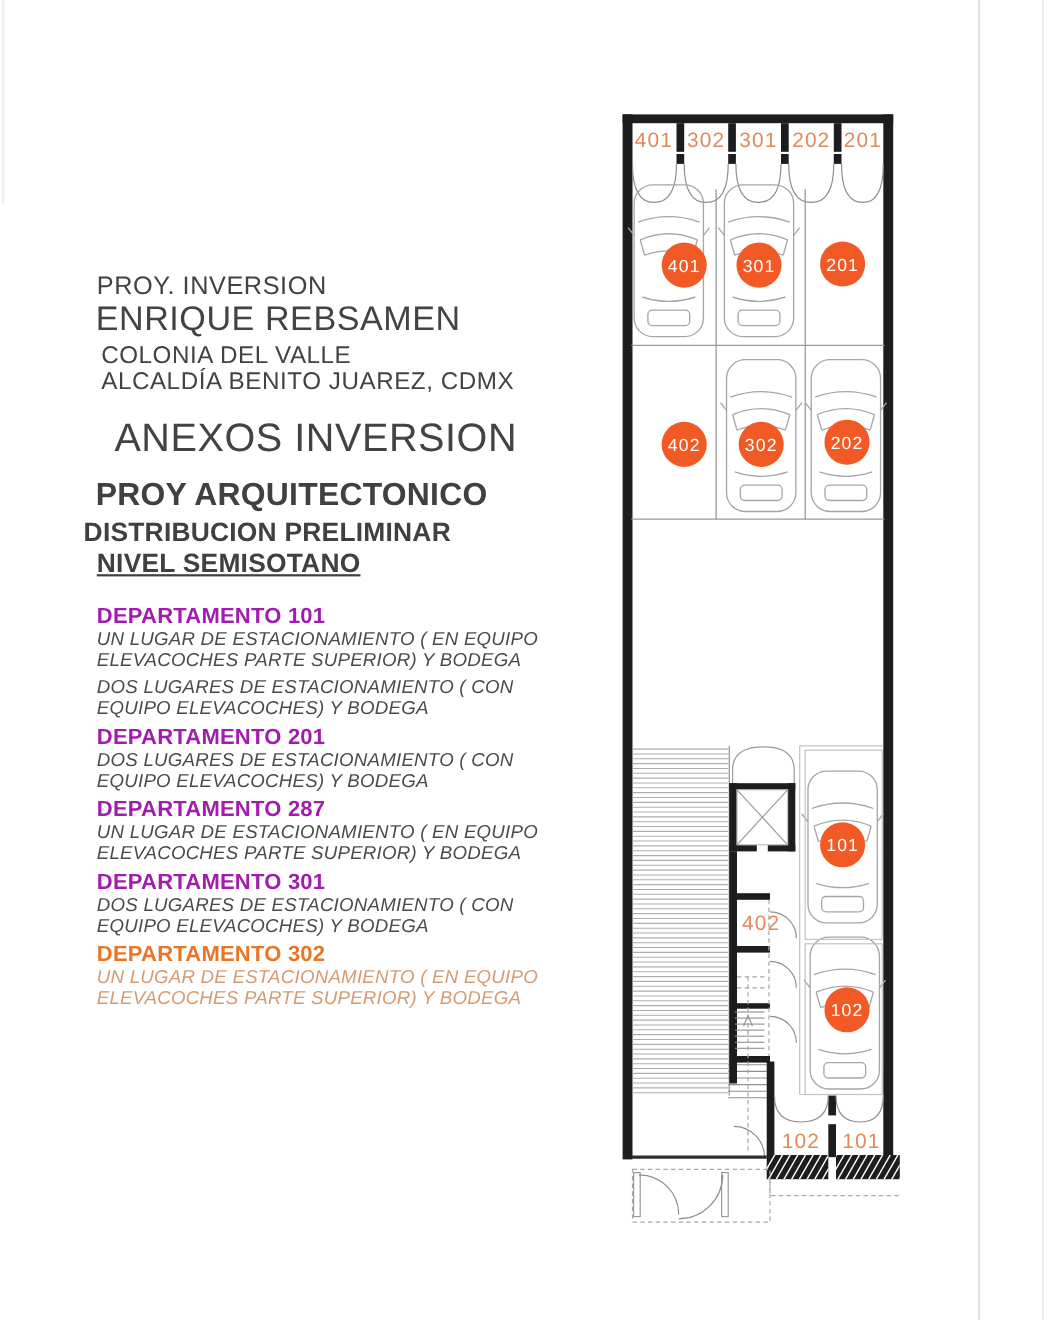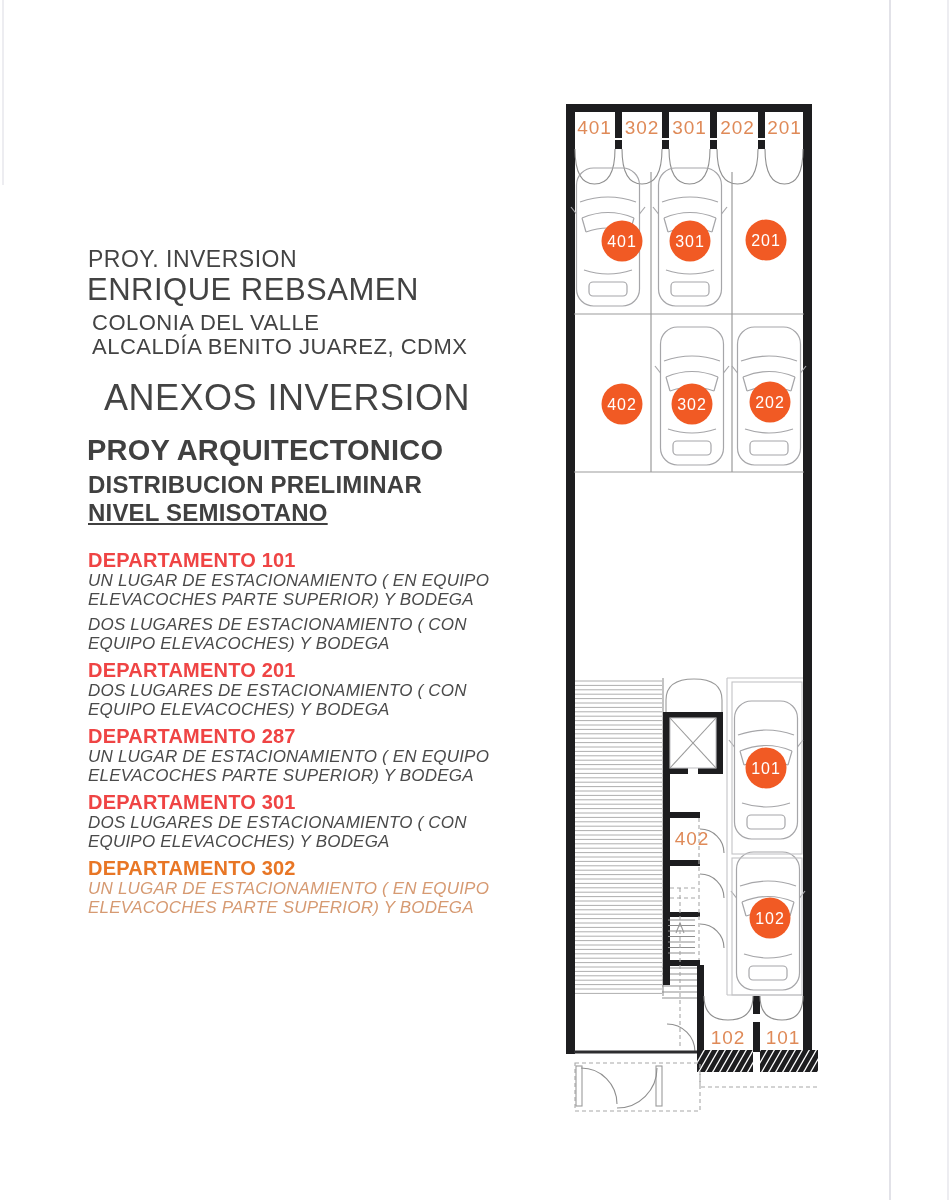--- a/index.html
+++ b/index.html
@@ -11,25 +11,25 @@
   .abs{position:absolute;white-space:nowrap;}
   
   .lt{color:#434343;font-weight:400;letter-spacing:.5px;}
   .bd{color:#404040;font-weight:700;letter-spacing:.2px;text-align:right;}
   .proj1{left:88px;top:246px;font-size:23px;}
   .proj2{left:87px;top:272px;font-size:31px;}
   .proj3{left:92px;top:310px;font-size:22px;}
   .proj4{left:92px;top:334px;font-size:22px;}
   .sect {left:104px;top:377px;font-size:36px;}
   .t1{left:87px;top:434px;font-size:29px;}
-  .t2{left:88px;top:471px;font-size:24px;}
+  .t2{left:76px;top:471px;font-size:24px;}
   .t3{left:88px;top:499px;font-size:24px;text-decoration:underline;}
   .dept-list{position:absolute;left:88px;top:549px;}
   .dept{margin:0 0 6px 0;}
-  .dept-name{font-size:20px;font-weight:700;color:#ef4444;line-height:22px;letter-spacing:.2px;}
+  .dept-name{font-size:20px;font-weight:700;color:#a21caf;line-height:22px;letter-spacing:.2px;}
   .dept-desc{font-size:17px;color:#4a4a4a;line-height:19px;letter-spacing:.2px;font-style:italic;}
   .dept.hl .dept-name{color:var(--hl-head,#E87625);}
   .dept.hl .dept-desc{color:var(--hl-body,#D69A72);}
   
   svg{position:absolute;left:0;top:0;}
   .wall{fill:#1d1d1f;stroke:none;}
   .divider{stroke:#9b9b9b;stroke-width:1.2;fill:none;}
   .thin{stroke:#9a9a9a;stroke-width:1.1;fill:none;}
   .arc{stroke:#8f8f8f;stroke-width:1.1;fill:none;}
   .stall{stroke:#c3c3c6;stroke-width:1.1;fill:none;}

